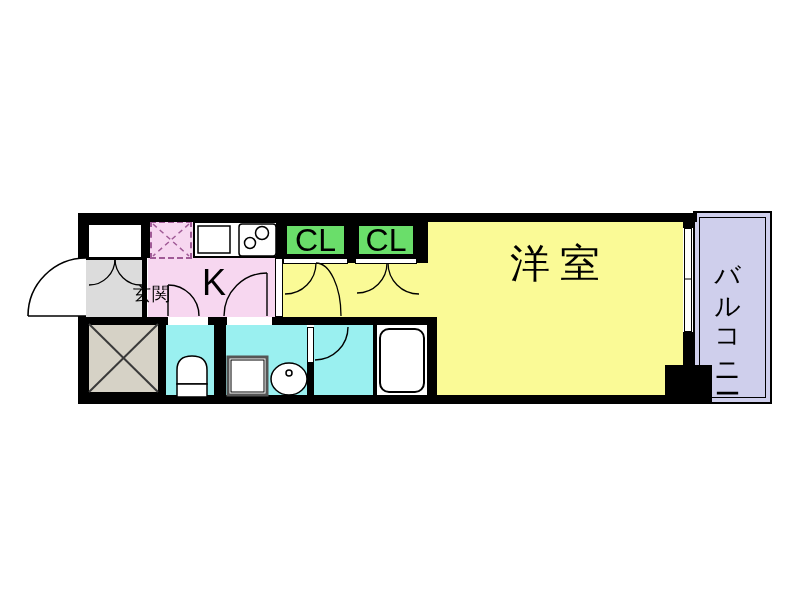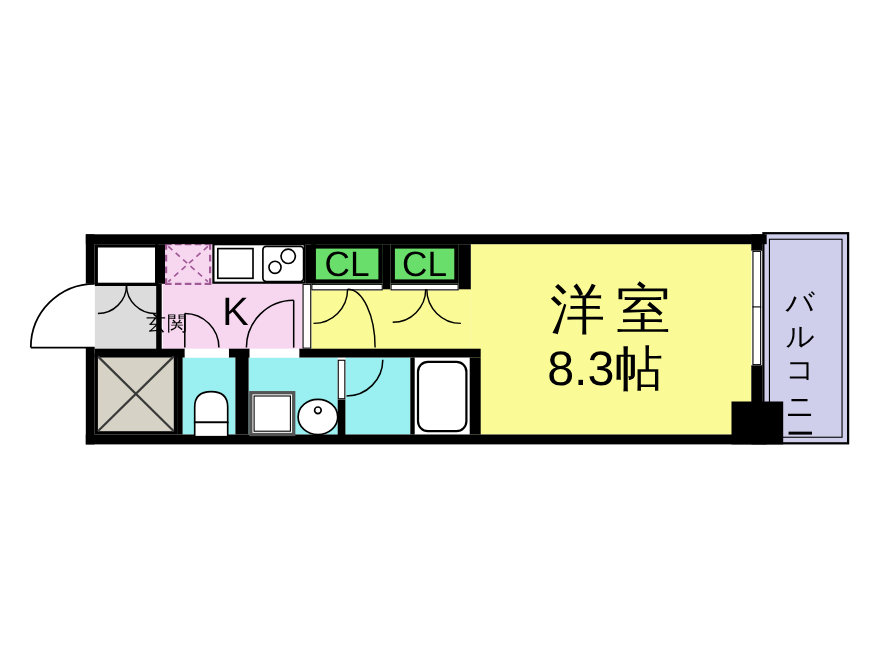--- a/index.html
+++ b/index.html
@@ -18,21 +18,21 @@
   .room-green{background:#6ade6a;border:4px solid #000;}
   .room-beige{background:#d6d2c6;border:3px solid #000;}
   .room-lav{background:#cfcfec;border:2px solid #000;}
   .white-box{background:#fff;border:3px solid #000;}
   .thin-outline{background:#fff;border:1px solid #000;}
   
   .lbl{position:absolute;text-align:center;color:#000;}
   .lbl-entrance{left:86px;top:282px;width:58px;font-size:18px;letter-spacing:1px;margin-left:37px;}
   .lbl-k{left:195px;top:262px;width:38px;font-size:36px;}
   .lbl-cl{font-size:32px;display:flex;align-items:center;justify-content:center;width:100%;height:100%;}
-  .lbl-room-name{left:430px;top:248px;width:240px;font-size:50px;letter-spacing:10px;padding-left:10px;}
+  .lbl-room-name{left:430px;top:236px;width:240px;font-size:40px;letter-spacing:10px;padding-left:10px;}
   .lbl-room-size{left:430px;top:306px;width:240px;font-size:44px;}
   .lbl-balcony{left:710px;top:228px;width:36px;height:174px;font-size:26px;
     writing-mode:vertical-rl;text-orientation:upright;letter-spacing:4px;line-height:36px;}
   svg{position:absolute;left:0;top:0;}
 </style>
 </head>
 <body>
 
 <div id="canvas">
 
@@ -168,16 +168,15 @@
     </g>
 
     <g stroke="#000" stroke-width="1">
       <line x1="684" y1="279" x2="692" y2="279"></line>
     </g>
   </svg>
 
   <div class="lbl lbl-entrance">玄関</div>
   <div class="lbl lbl-k">K</div>
   <div class="lbl lbl-room-name">洋室</div>
-  <div class="lbl lbl-room-size">8.3帖</div>
   <div class="lbl lbl-balcony">バルコニー</div>
 
 </div>
 
 </body></html>

